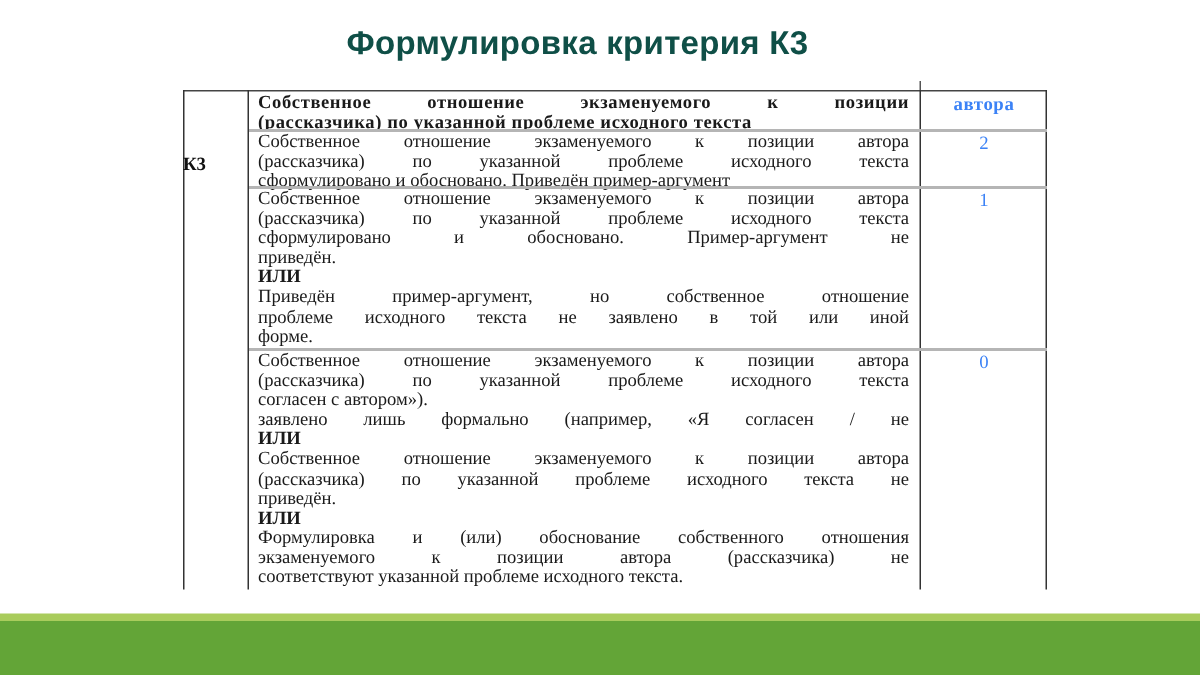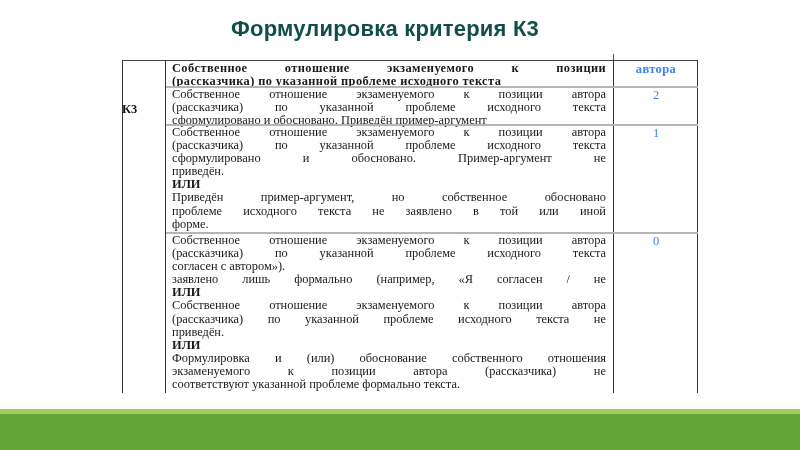--- a/index.html
+++ b/index.html
@@ -170,21 +170,21 @@
 
   <div class="sep" style="top:64px;"></div>
 
   <div class="row" style="top:66px; height:106px;">
     <div class="txt">
       <span class="ln">Собственное отношение экзаменуемого к позиции автора</span>
       <span class="ln">(рассказчика) по указанной проблеме исходного текста</span>
       <span class="ln">сформулировано и обосновано. Пример-аргумент не</span>
       <span class="ln last">приведён.</span>
       <span class="ln last bold">ИЛИ</span>
-      <span class="ln">Приведён пример-аргумент, но собственное обосновано</span>
+      <span class="ln">Приведён пример-аргумент, но собственное отношение</span>
       <span class="ln">проблеме исходного текста не заявлено в той или иной</span>
       <span class="ln last">форме.</span>
     </div>
     <div class="score">1</div>
   </div>
 
   <div class="sep" style="top:172px;"></div>
 
   <div class="row" style="top:174px; height:158px;">
     <div class="txt">
@@ -192,20 +192,20 @@
       <span class="ln">(рассказчика) по указанной проблеме исходного текста</span>
       <span class="ln last">согласен с автором»).</span>
       <span class="ln">заявлено лишь формально (например, «Я согласен / не</span>
       <span class="ln last bold">ИЛИ</span>
       <span class="ln">Собственное отношение экзаменуемого к позиции автора</span>
       <span class="ln">(рассказчика) по указанной проблеме исходного текста не</span>
       <span class="ln last">приведён.</span>
       <span class="ln last bold">ИЛИ</span>
       <span class="ln">Формулировка и (или) обоснование собственного отношения</span>
       <span class="ln">экзаменуемого к позиции автора (рассказчика) не</span>
-      <span class="ln last">соответствуют указанной проблеме формально текста.</span>
+      <span class="ln last">соответствуют указанной проблеме исходного текста.</span>
     </div>
     <div class="score">0</div>
   </div>
 </div>
 
 <div class="footer-light"></div>
 <div class="footer-band"></div>
 
 </body></html>

